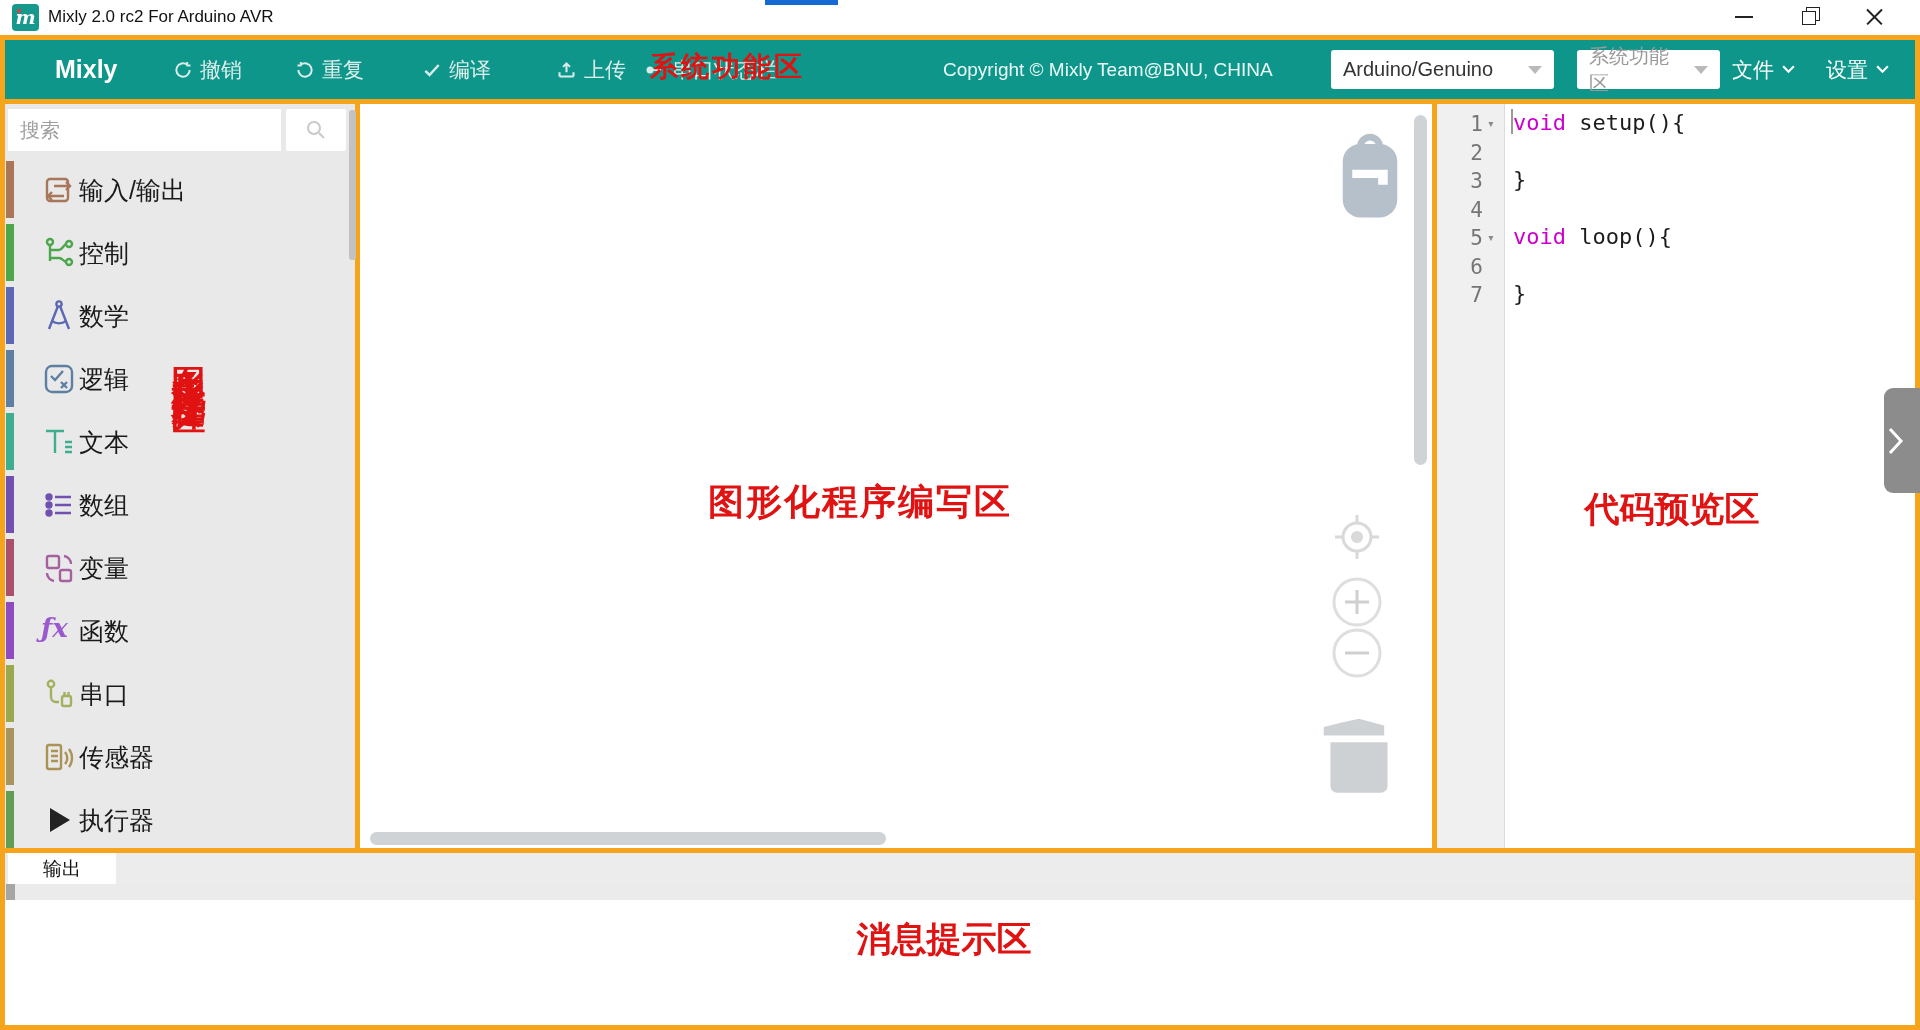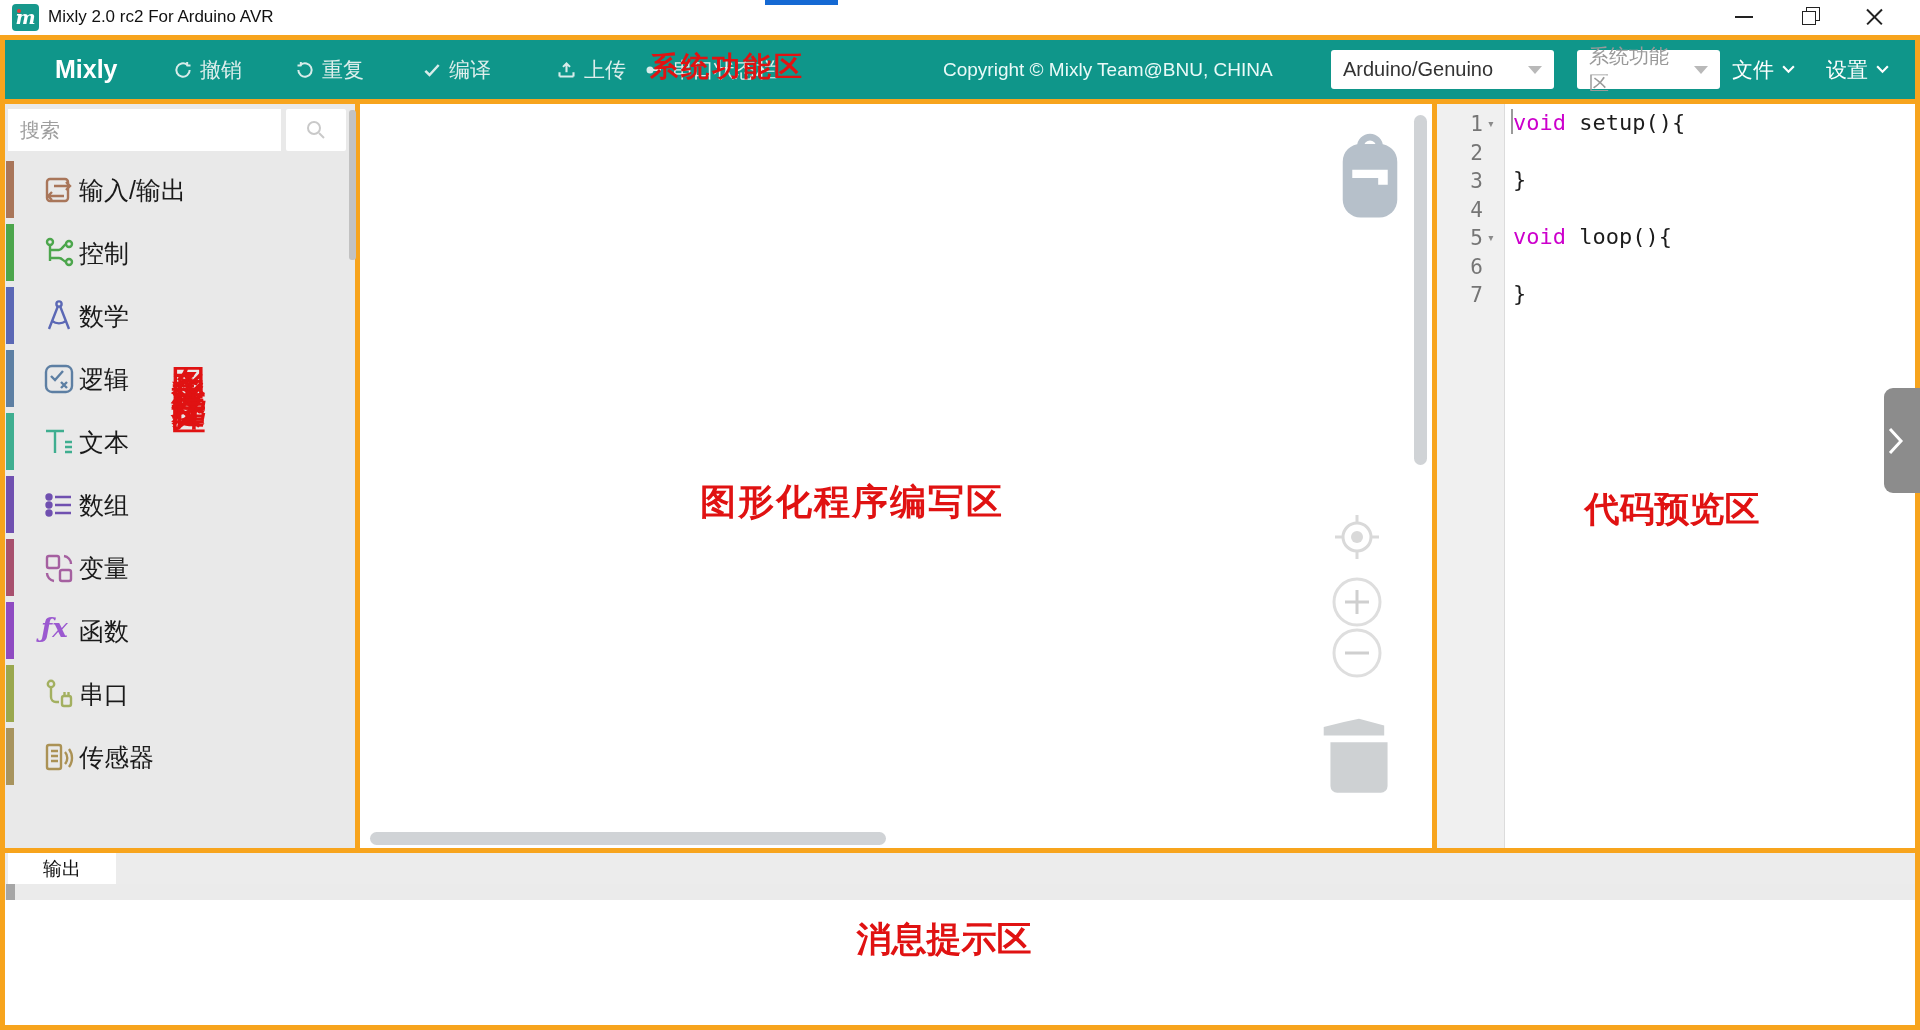--- a/index.html
+++ b/index.html
@@ -83,21 +83,21 @@
   .out-strip { position:absolute; left:5px; top:853px; width:1910px; height:31px; background:#ececec; }
   .out-tab { position:absolute; left:8px; top:853px; width:108px; height:31px; background:#fff; text-align:center;
              line-height:31px; font-size:19px; color:#111; cursor:pointer; }
   .out-track { position:absolute; left:5px; top:884px; width:1910px; height:16px; background:#ebebeb; }
   .out-thumb { position:absolute; left:6px; top:884px; width:9px; height:16px; background:#a6a6a6; }
 
   
   .anno { position:absolute; color:#e01212; font-family:"DejaVu Serif", serif; font-weight:bold; z-index:50; pointer-events:none; }
   .anno-toolbar { left:650px; top:48px; font-size:28px; letter-spacing:3px; }
   .anno-palette { left:166px; top:340px; font-size:34px; writing-mode:vertical-rl; text-orientation:upright; letter-spacing:5px; }
-  .anno-canvas { left:700px; top:478px; width:312px; text-align:left; font-size:36px; letter-spacing:2px; }
+  .anno-canvas { left:700px; top:478px; width:312px; text-align:right; font-size:36px; letter-spacing:2px; }
   .anno-code { left:1558px; top:486px; width:228px; text-align:center; font-size:35px; }
   .anno-message { left:838px; top:916px; width:212px; text-align:center; font-size:35px; }
 </style>
 </head>
 <body>
 
 <div class="app">
 
   <div class="titlebar">
     <div class="logo">m<span class="dot"></span></div>
@@ -302,20 +302,29 @@
       <svg width="36" height="36" viewBox="0 0 36 36" fill="none" stroke="currentColor" stroke-width="2.4">
         <rect x="6" y="6" width="14" height="24" rx="2"></rect>
           <path d="M10 12h7M10 17h7M10 22h7"></path>
         <path d="M24 13a9 9 0 0 1 0 12"></path>
           <path d="M28 10a15 15 0 0 1 0 18"></path>
       </svg>
     </span>
     <span class="lbl">传感器</span>
   </div>
 
+  <div class="cat" style="top:788px">
+    <span class="bar" style="background: rgb(95, 158, 84);"></span>
+    <span class="icon" style="color: rgb(34, 34, 34);">
+      <svg width="36" height="36" viewBox="0 0 36 36">
+          <path d="M9 6L29 18L9 30Z" fill="currentColor"></path>
+        </svg>
+    </span>
+    <span class="lbl">执行器</span>
+  </div>
 
   <div class="backpack">
     <svg width="66" height="90" viewBox="0 0 48 66">
       <path d="M17 10a7 7 0 0 1 14 0" fill="none" stroke="#b6c0ca" stroke-width="5"></path>
       <rect x="4" y="8" width="40" height="54" rx="13" fill="#b6c0ca"></rect>
       <path d="M11 27h26v11h-7v-5H11z" fill="#fff"></path>
     </svg>
   </div>
   <div class="v-scroll"></div>
   <div class="h-scroll"></div>

